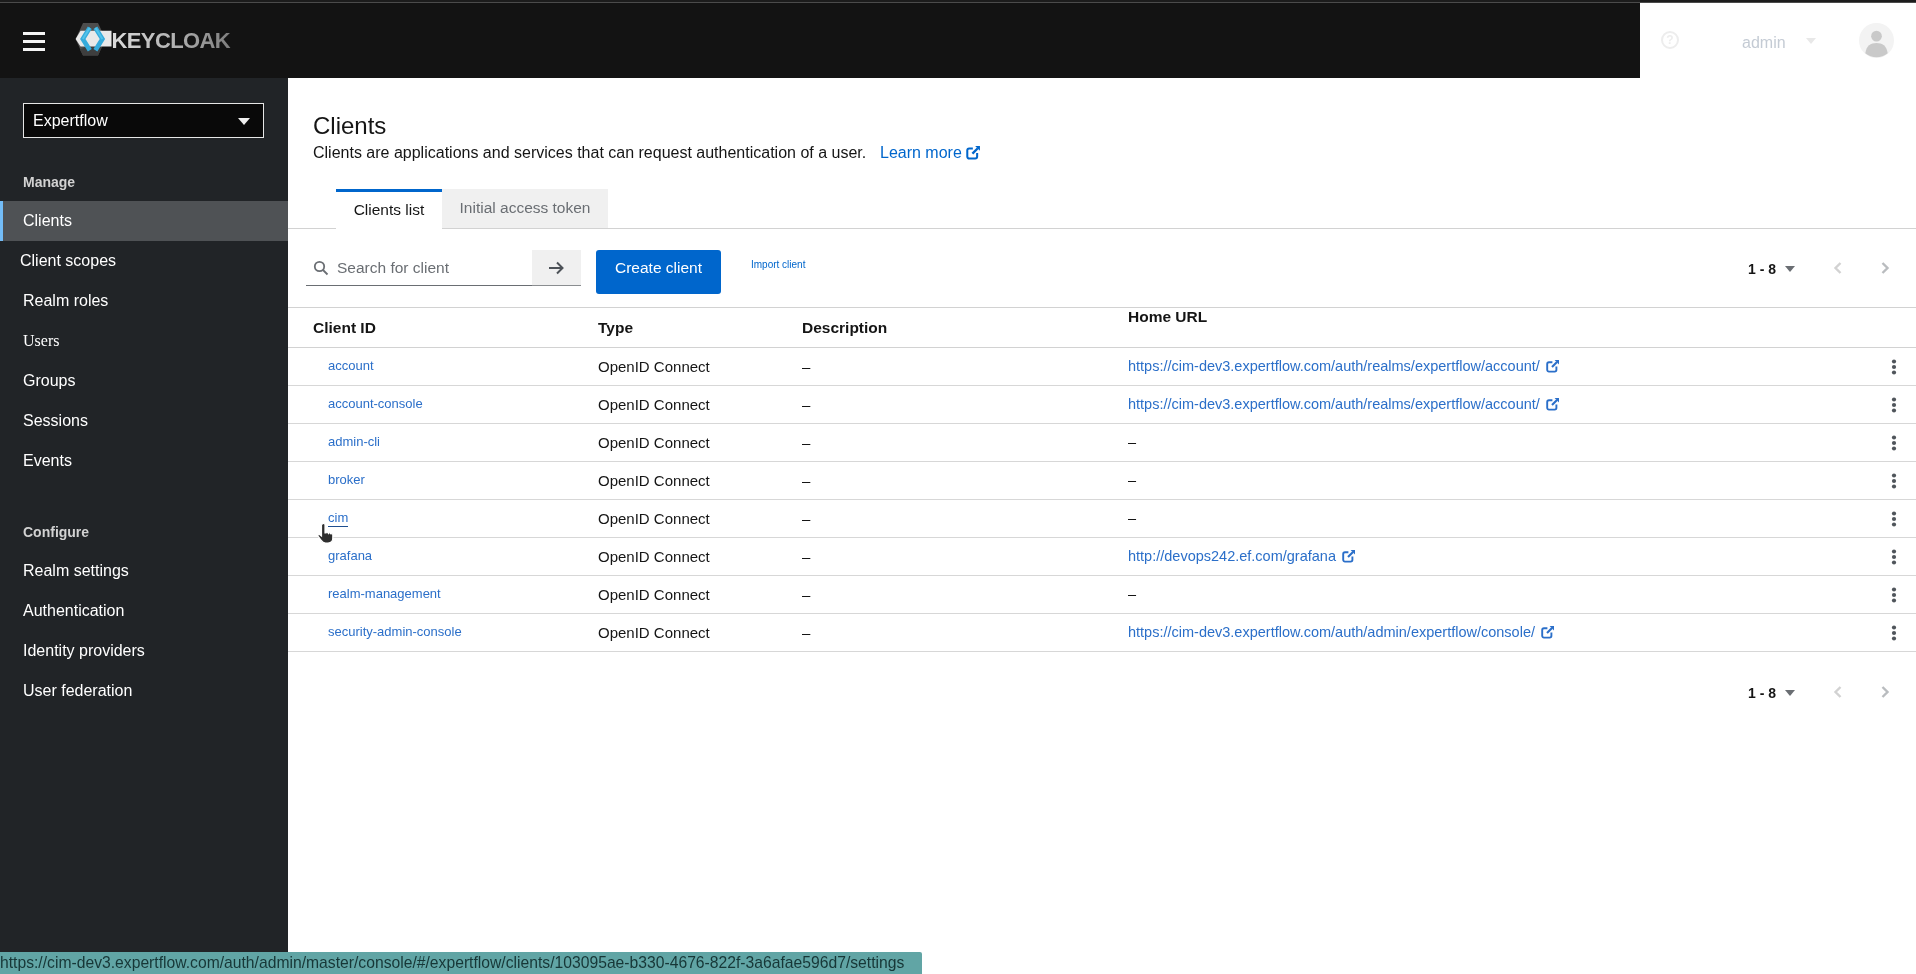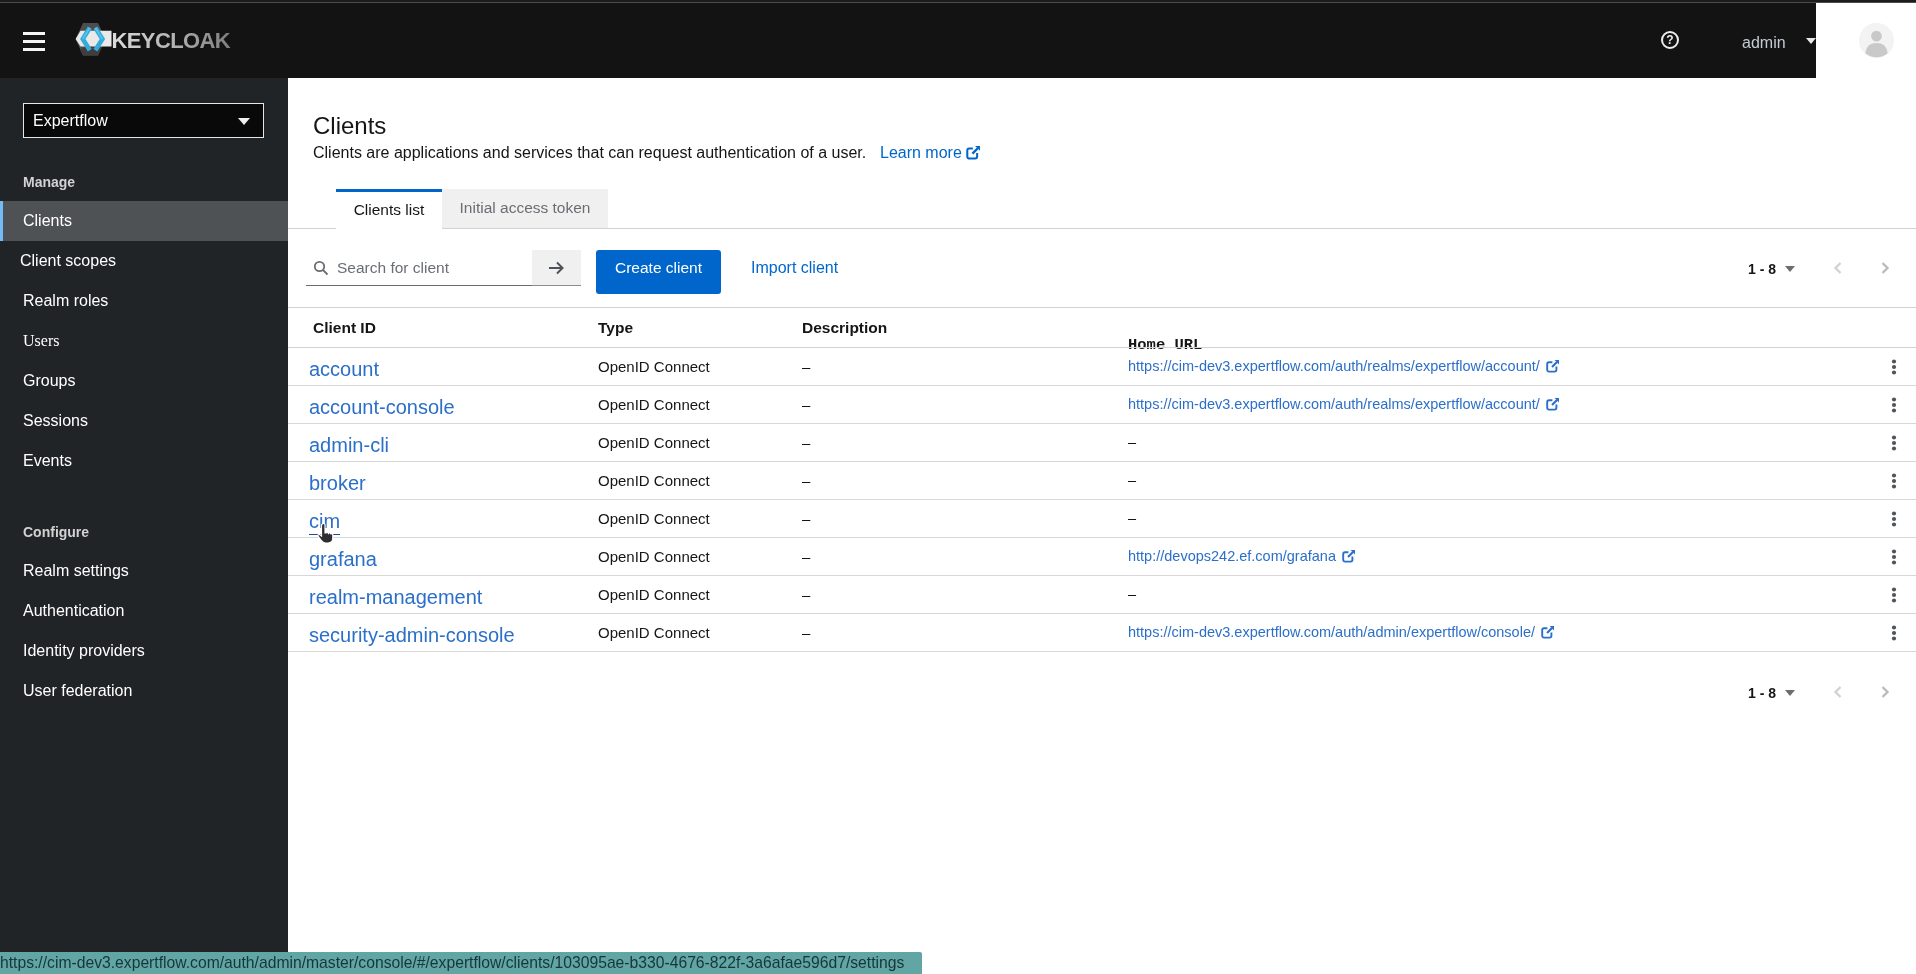--- a/index.html
+++ b/index.html
@@ -5,21 +5,21 @@
 * { margin:0; padding:0; box-sizing:border-box; }
 html,body { width:1916px; height:974px; overflow:hidden; background:#fff;
   font-family:"Liberation Sans", sans-serif; }
 .abs { position:absolute; }
 
 
 #topedge1 { left:0; top:0; width:1916px; height:2px; background:#1c1c1c; }
 #topedge2 { left:0; top:2px; width:1916px; height:1px; background:#4b4b4b; }
 
 
-#masthead { left:0; top:3px; width:1816px; height:75px; background:#131313; }
+#masthead { left:0; top:3px; width:1640px; height:75px; background:#131313; }
 .burger { left:23px; top:29px; width:22px; height:20px; }
 .burger div { position:absolute; left:0; width:22px; height:3px; background:#f5f5f5; }
 
 #help { left:1661px; top:28px; width:18px; height:18px; border:2px solid #ededed;
   border-radius:50%; color:#ededed; text-align:center; font-size:12px;
   line-height:14px; font-weight:bold; }
 #adminname { left:1742px; top:31px; font-size:16px; color:#c4cbd4; }
 #admincaret { left:1806px; top:35px; width:0; height:0;
   border-left:5px solid transparent; border-right:5px solid transparent;
   border-top:6px solid #e8e8e8; }
@@ -57,32 +57,32 @@
 
 
 #searchbox { left:18px; top:172px; width:226px; height:36px; background:#fff;
   border-bottom:1px solid #6a6e73; }
 #searchbtn { left:244px; top:172px; width:49px; height:36px; background:#f0f0f0;
   border-bottom:1px solid #8a8d90; }
 #searchph { left:49px; top:181px; font-size:15.5px; color:#6a6e73; }
 #createbtn { left:308px; top:172px; width:125px; height:44px; background:#0066cc;
   border-radius:3px; color:#fff; font-size:15.5px; text-align:center;
   line-height:36px; }
-#importlink { left:463px; top:181px; font-size:16px; color:#0066cc; }
+#importlink { left:463px; top:181px; font-size:10px; color:#0066cc; }
 
 .pagerange { font-size:14px; color:#151515; font-weight:bold; }
 .pgcaret { width:0; height:0; border-left:5px solid transparent;
   border-right:5px solid transparent; border-top:6px solid #6a6e73; }
 
 
 .hline { position:absolute; left:0; width:1628px; height:1px; }
 .th { position:absolute; font-size:15.5px; font-weight:bold; color:#151515; }
 .row { position:absolute; left:0; width:1628px; height:38px;
   border-bottom:1px solid #d7d7d7; }
-.c1 { position:absolute; left:21px; top:10px; font-size:20px; color:#2b6fc9; }
+.c1 { position:absolute; left:40px; top:10px; font-size:13px; color:#2b6fc9; }
 .c2 { position:absolute; left:310px; top:10px; font-size:15px; color:#151515; }
 .c3 { position:absolute; left:514px; top:10px; font-size:15px; color:#151515; }
 .c4 { position:absolute; left:840px; top:10px; font-size:14.5px; color:#2b6fc9; }
 .kebab { position:absolute; left:1603px; top:9px; }
 .xl { vertical-align:-2px; margin-left:2px; }
 
 
 #statusbar { left:0; top:952px; width:922px; height:22px; background:#61a5a5;
   border-top-right-radius:2px; color:#173737; font-size:15.7px; line-height:22px;
   }
@@ -177,21 +177,21 @@
       <path d="M9.5 3 L4.5 8 L9.5 13" fill="none" stroke="#d2d2d2" stroke-width="2.4"></path>
     </svg>
   <svg class="abs" style="left:1590px; top:182px;" width="14" height="16" viewBox="0 0 14 16">
       <path d="M4.5 3 L9.5 8 L4.5 13" fill="none" stroke="#b9bcbf" stroke-width="2.4"></path>
     </svg>
 
   <div class="abs hline" style="top:229px; background:#d2d2d2;"></div>
   <div class="th" style="left:25px; top:241px;">Client ID</div>
   <div class="th" style="left:310px; top:241px;">Type</div>
   <div class="th" style="left:514px; top:241px;">Description</div>
-  <div class="th" style="left:840px; top:258px;font-family:Liberation Mono, monospace;">Home URL</div>
+  <div class="th" style="left:840px; top:230px;">Home URL</div>
   <div class="abs hline" style="top:269px; background:#d2d2d2;"></div>
 
   <div class="row" style="top:270px;">
     <span class="c1">account</span>
       <span class="c2">OpenID Connect</span>
       <span class="c3">–</span>
     <span class="c4">https://cim-dev3.expertflow.com/auth/realms/expertflow/account/ <svg class="xl" width="14" height="14" viewBox="0 0 14 14">
           <path d="M10.4 7.4 v3.4 c0 1 -0.8 1.8 -1.8 1.8 H3 c-1 0 -1.8 -0.8 -1.8 -1.8 V5 c0 -1 0.8 -1.8 1.8 -1.8 h3.4" fill="none" stroke="#2b6fc9" stroke-width="1.9"></path>
           <path d="M6 8 L11 3" stroke="#2b6fc9" stroke-width="2.2"></path>
           <polygon points="8.6,1 13,1 13,5.4" fill="#2b6fc9"></polygon>

